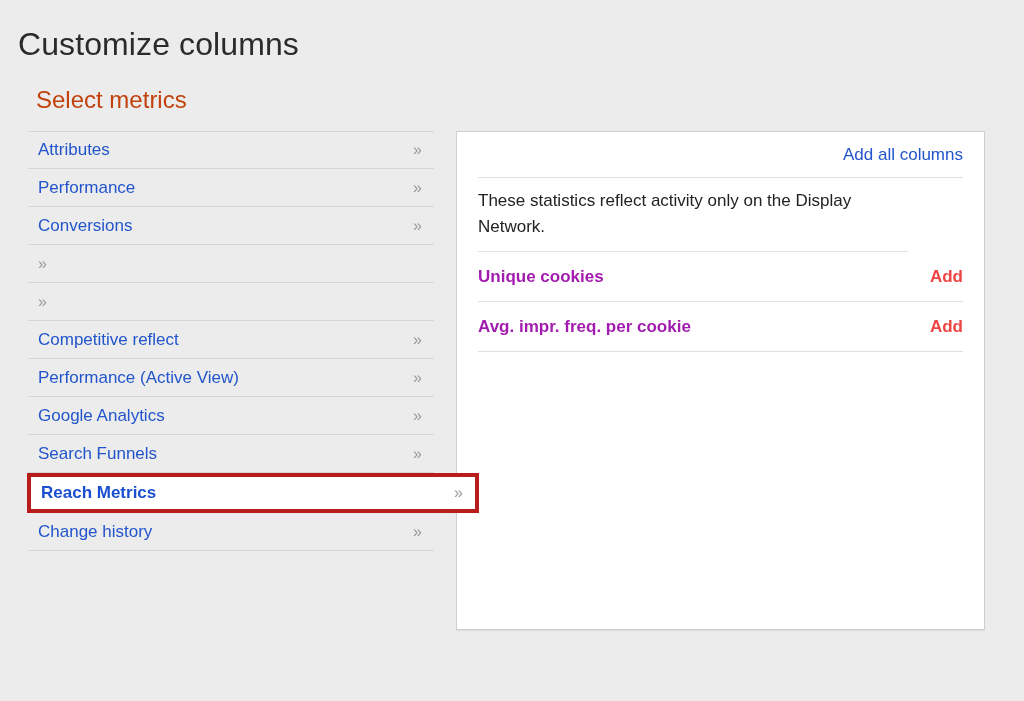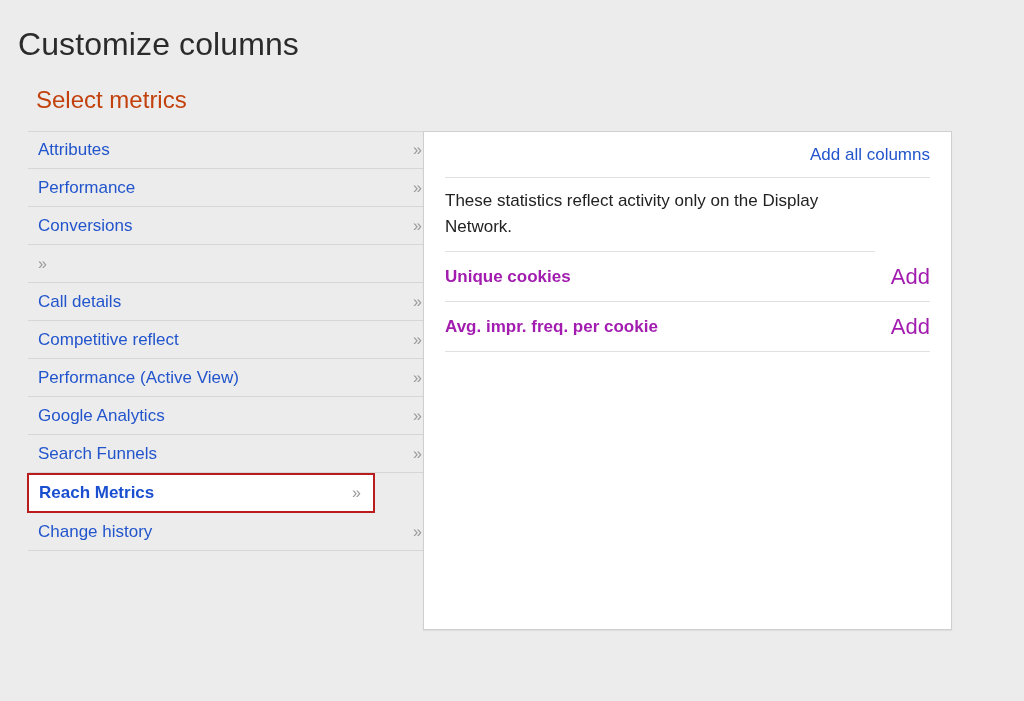--- a/index.html
+++ b/index.html
@@ -77,35 +77,35 @@
     color: #9a9a9a;
     line-height: 16px;
     flex: 0 0 auto;
     padding-right: 2px;
     user-select: none;
   }
 
   
   .category-row.selected {
     background: #ffffff;
-    border: 2px solid #b91c1c;
-    width: 348px;
+    border: 4px solid #b91c1c;
+    width: 452px;
     margin-left: -1px;
     height: 40px;
     z-index: 2;
   }
   .category-row.selected .category-label {
     font-weight: bold;
     color: #1a4fd0;
   }
 
   
   .metrics-panel {
     position: absolute;
-    left: 423px;
+    left: 456px;
     top: 131px;
     width: 529px;
     height: 499px;
     box-sizing: border-box;
     background: #ffffff;
     border: 1px solid #cfcfcf;
     box-shadow: 0 1px 1px rgba(0,0,0,0.06);
   }
   .panel-inner {
     padding: 0 21px;
@@ -140,23 +140,23 @@
   }
   .metric-name {
     font-size: 17px;
     font-weight: bold;
     color: #a21caf;
     line-height: 20px;
     flex: 1 1 auto;
     white-space: nowrap;
   }
   .metric-add {
-    font-size: 22px;
-    font-weight: normal;
-    color: #a21caf;
+    font-size: 17px;
+    font-weight: bold;
+    color: #ef4444;
     line-height: 20px;
     flex: 0 0 auto;
     cursor: pointer;
     white-space: nowrap;
   }
 </style>
 </head>
 <body>
 
 <div class="page-title">Customize columns</div>
@@ -173,21 +173,20 @@
       <span class="chevron">»</span>
     </div>
     <div class="category-row">
       <span class="category-label">Conversions</span>
       <span class="chevron">»</span>
     </div>
     <div class="category-row">
       <span class="chevron">»</span>
     </div>
     <div class="category-row">
-      <span class="category-label">Call details</span>
       <span class="chevron">»</span>
     </div>
     <div class="category-row">
       <span class="category-label">Competitive reflect</span>
       <span class="chevron">»</span>
     </div>
     <div class="category-row">
       <span class="category-label">Performance (Active View)</span>
       <span class="chevron">»</span>
     </div>

